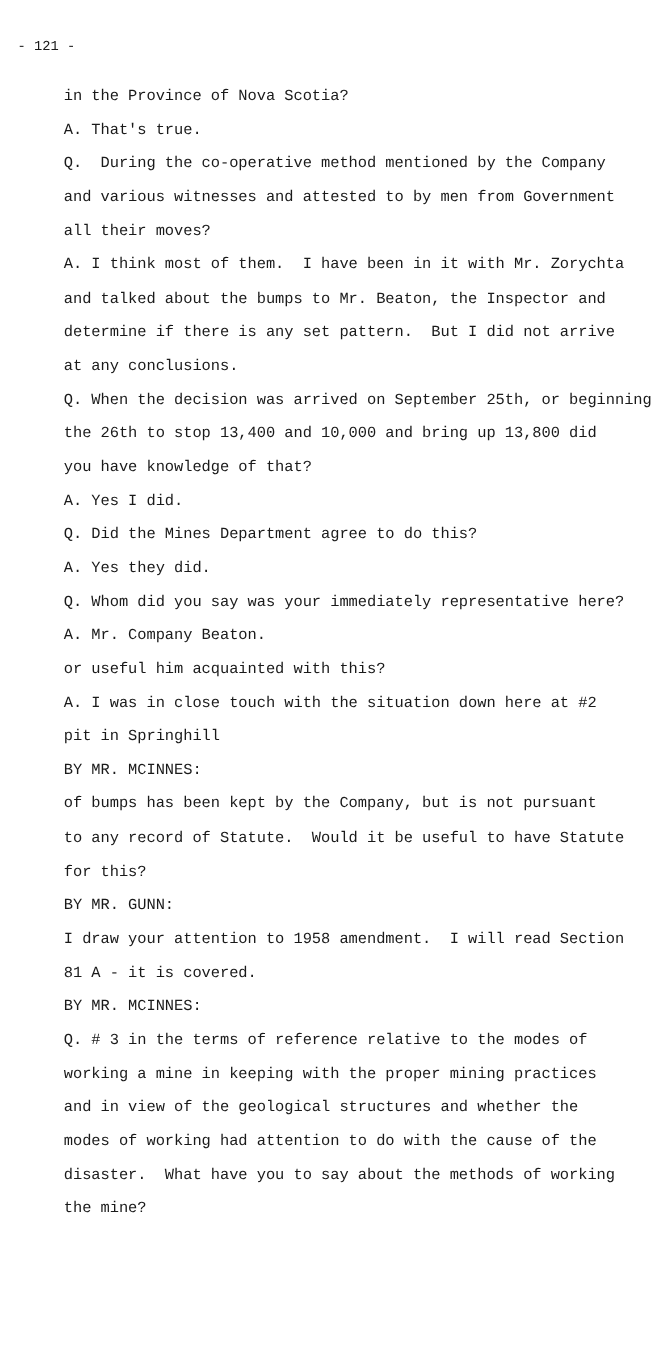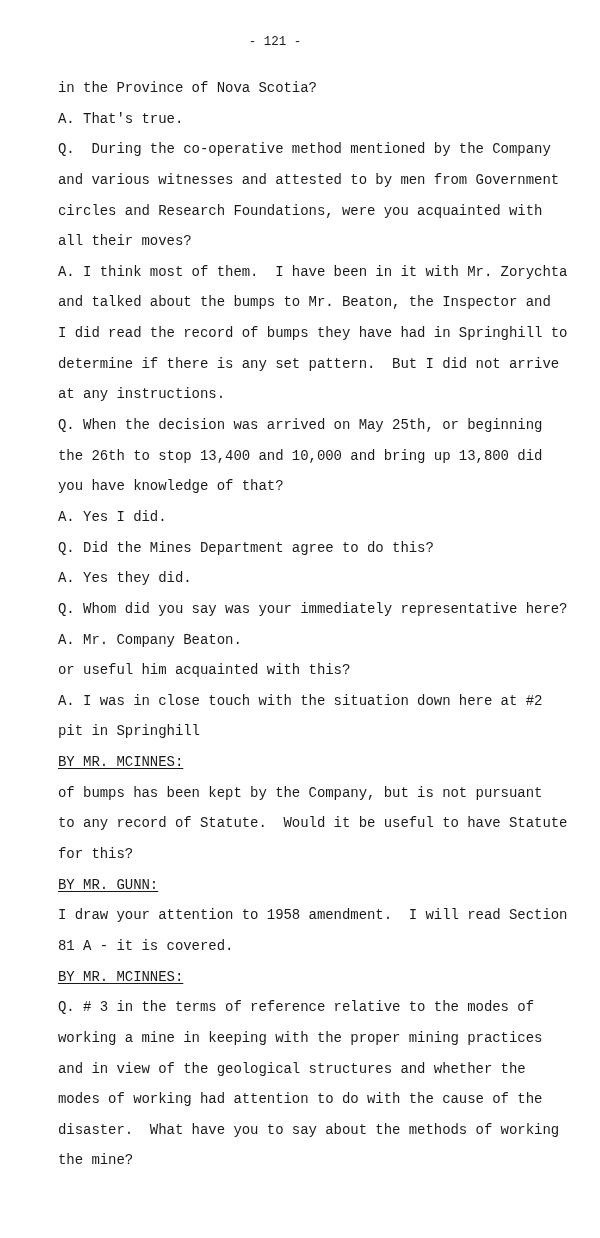--- a/index.html
+++ b/index.html
@@ -11,63 +11,59 @@
       width: 600px;
       height: 1238px;
       position: relative;
       overflow: hidden;
       font-family: "Liberation Mono", "DejaVu Sans Mono", monospace;
       color: #1a1a1a;
     }
     .page-number {
       position: absolute;
       top: 35px;
-      left: 0;
+      left: 16px;
       width: 550px;
-      text-align: center;
       font-size: 12.5px;
       letter-spacing: 0px;
     }
     .body-text {
       position: absolute;
       top: 78px;
       left: 58px;
       width: 520px;
     }
     .line {
       height: 30.65px;
       line-height: 20px;
       font-size: 14px;
       white-space: pre;
       letter-spacing: -0.05px;
     }
     .speaker {
-      text-decoration: underline;
       text-underline-offset: 2px;
     }
   </style>
 </head>
 <body>
 
 <div>
   <div class="page-number">- 121 -</div>
 
   <div class="body-text">
     <div class="line">in the Province of Nova Scotia?</div>
     <div class="line">A. That's true.</div>
     <div class="line">Q.  During the co-operative method mentioned by the Company</div>
     <div class="line">and various witnesses and attested to by men from Government</div>
-    <div class="line">circles and Research Foundations, were you acquainted with</div>
     <div class="line">all their moves?</div>
     <div class="line">A. I think most of them.  I have been in it with Mr. Zorychta</div>
     <div class="line">and talked about the bumps to Mr. Beaton, the Inspector and</div>
-    <div class="line">I did read the record of bumps they have had in Springhill to</div>
     <div class="line">determine if there is any set pattern.  But I did not arrive</div>
-    <div class="line">at any instructions.</div>
-    <div class="line">Q. When the decision was arrived on May 25th, or beginning</div>
+    <div class="line">at any conclusions.</div>
+    <div class="line">Q. When the decision was arrived on September 25th, or beginning</div>
     <div class="line">the 26th to stop 13,400 and 10,000 and bring up 13,800 did</div>
     <div class="line">you have knowledge of that?</div>
     <div class="line">A. Yes I did.</div>
     <div class="line">Q. Did the Mines Department agree to do this?</div>
     <div class="line">A. Yes they did.</div>
     <div class="line">Q. Whom did you say was your immediately representative here?</div>
     <div class="line">A. Mr. Company Beaton.</div>
     <div class="line">or useful him acquainted with this?</div>
     <div class="line">A. I was in close touch with the situation down here at #2</div>
     <div class="line">pit in Springhill</div>

